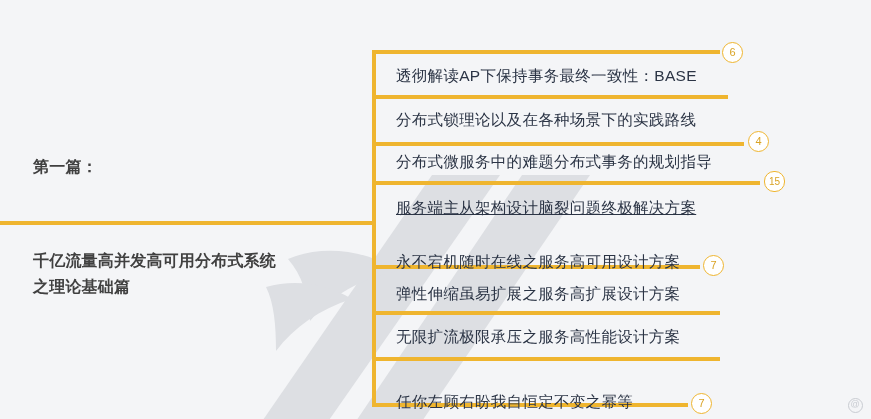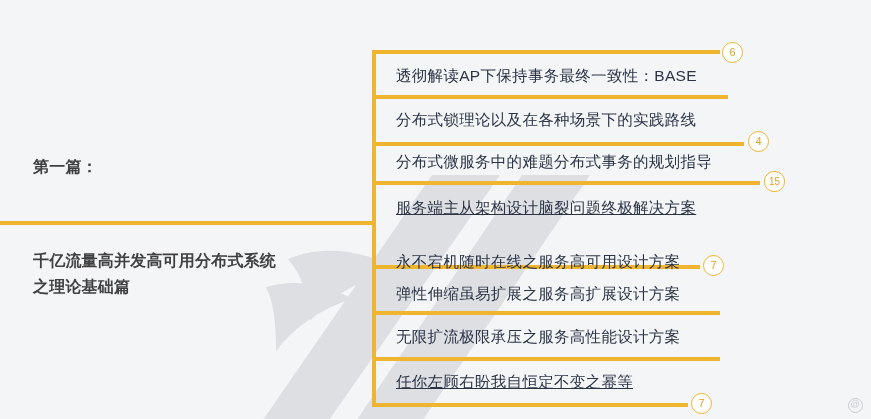--- a/index.html
+++ b/index.html
@@ -151,21 +151,21 @@
   <div class="branch" style="top:357px; width:348px;"></div>
   <div class="branch" style="top:403px; width:316px;"></div>
 
   <div class="node" style="top:110px;">分布式锁理论以及在各种场景下的实践路线</div>
   <div class="node" style="top:66px;">透彻解读AP下保持事务最终一致性：BASE</div>
   <div class="node" style="top:152px;">分布式微服务中的难题分布式事务的规划指导</div>
   <div class="node" style="top:198px;text-decoration:underline;">服务端主从架构设计脑裂问题终极解决方案</div>
   <div class="node" style="top:252px;text-align:right;">永不宕机随时在线之服务高可用设计方案</div>
   <div class="node" style="top:284px;">弹性伸缩虽易扩展之服务高扩展设计方案</div>
   <div class="node" style="top:327px;">无限扩流极限承压之服务高性能设计方案</div>
-  <div class="node" style="top:372px;text-decoration:underline;">任你左顾右盼我自恒定不变之幂等</div>
+  <div class="node" style="top:392px;">任你左顾右盼我自恒定不变之幂等</div>
 
   <div class="badge" style="left:722px; top:42px;">6</div>
   <div class="badge" style="left:748px; top:131px;">4</div>
   <div class="badge wide" style="left:764px; top:171px;">15</div>
   <div class="badge" style="left:703px; top:255px;">7</div>
   <div class="badge" style="left:691px; top:393px;">7</div>
 
   <div class="site-wm">
     <span class="at">@</span>
   </div>

